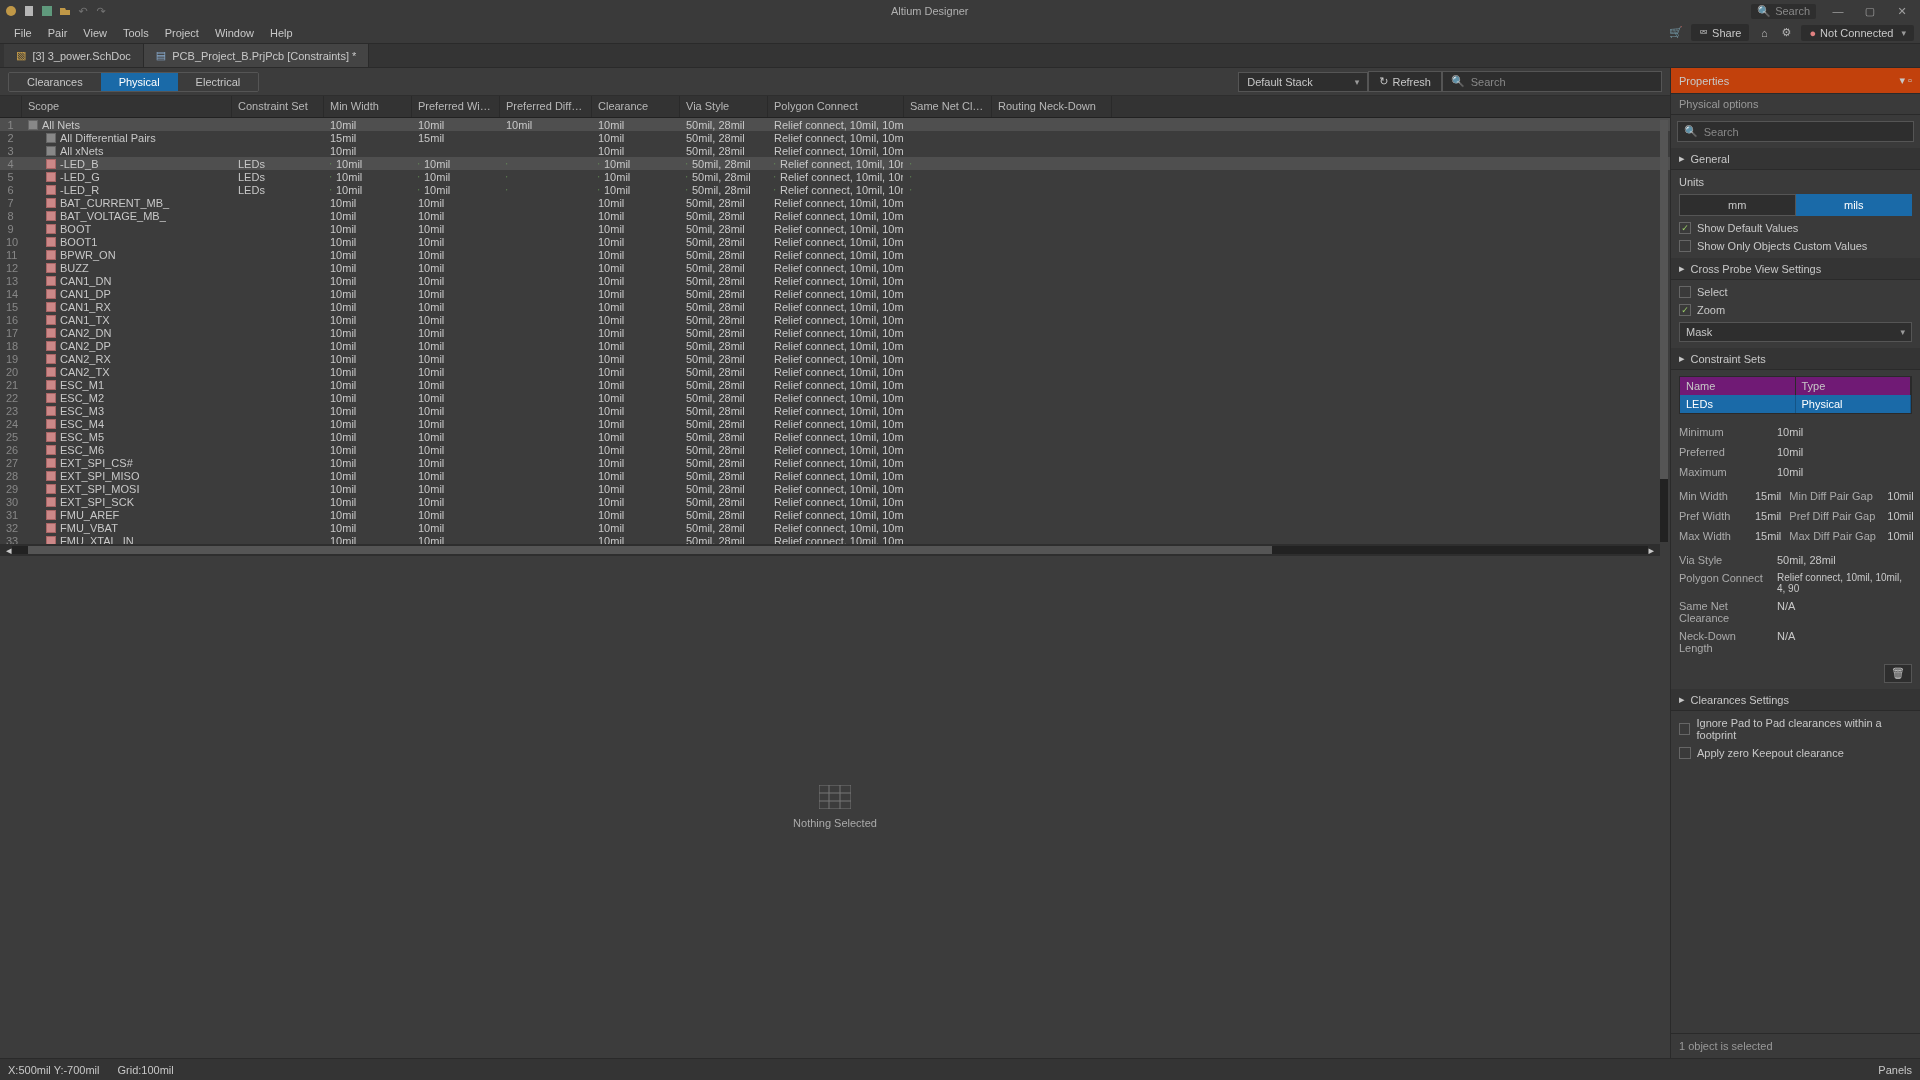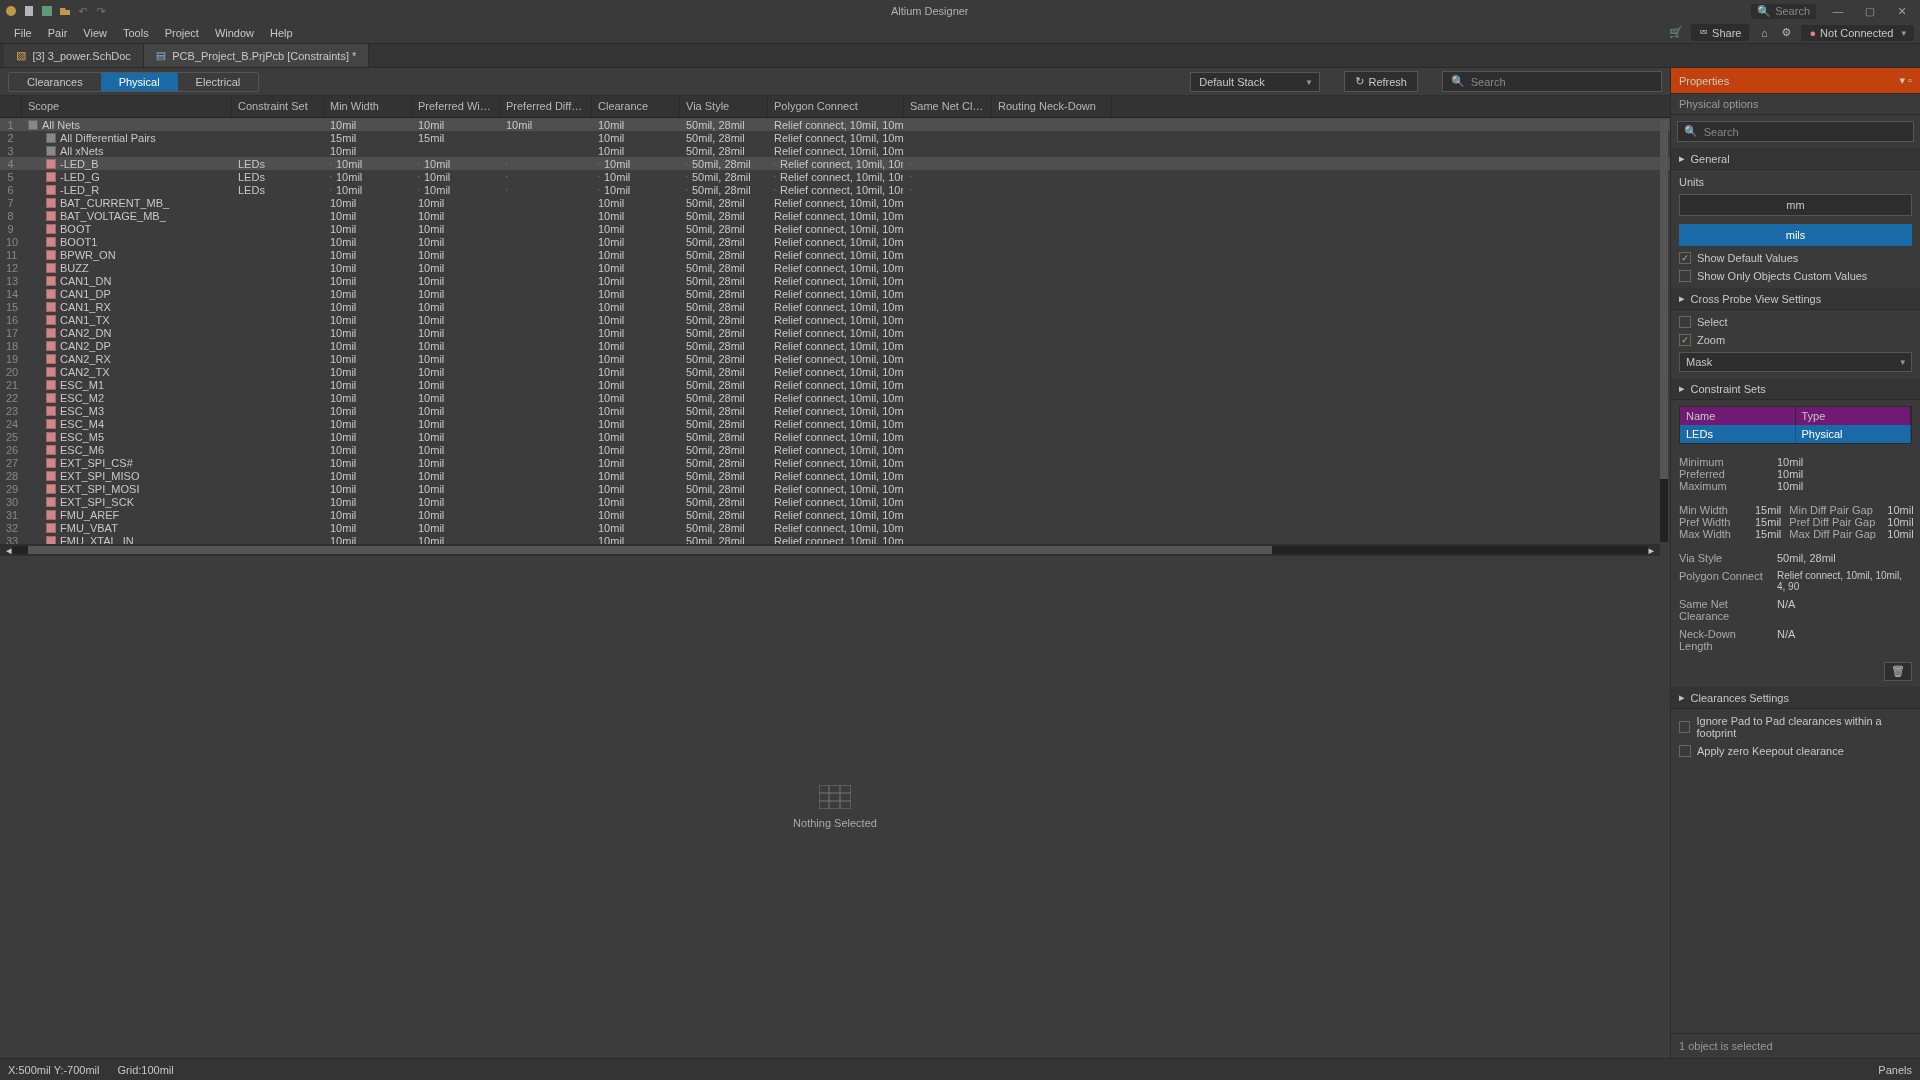--- a/index.html
+++ b/index.html
@@ -14,21 +14,21 @@
 .menubar { height: 22px; background: #3a3a3a; display: flex; align-items: center; padding: 0 6px; gap: 2px; border-bottom: 1px solid #2a2a2a; }
 .menubar .menu-item { padding: 2px 8px; }
 .menubar .spacer { flex: 1; }
 .menubar .right-icons { display: flex; gap: 8px; align-items: center; }
 .pill { background: #2d2d2d; padding: 2px 8px; border-radius: 2px; display:flex; align-items:center; gap:4px;}
 .tabbar { height: 24px; background: #343434; display: flex; align-items: stretch; padding-left: 4px; border-bottom: 1px solid #2a2a2a;}
 .doc-tab { padding: 4px 12px; background: #3c3c3c; border-right: 1px solid #2a2a2a; display:flex; align-items:center; gap:6px;}
 .doc-tab.active { background: #444; }
 .main { flex: 1; display: flex; min-height: 0; }
 .center { flex: 1; display: flex; flex-direction: column; min-width: 0; background: #3c3c3c;}
-.toolbar-row { height: 28px; display: flex; align-items: center; gap: 24px; padding: 0 8px; border-bottom: 1px solid #2e2e2e;}
+.toolbar-row { height: 28px; display: flex; align-items: center; gap: 0; padding: 0 8px; border-bottom: 1px solid #2e2e2e;}
 .seg { display: flex; border: 1px solid #555; border-radius: 2px; overflow: hidden;}
 .seg .seg-btn { padding: 3px 18px; background: #3c3c3c; cursor: pointer; }
 .seg .seg-btn.active { background: #1a6aa8; color:#fff;}
 .dropdown { background: #2e2e2e; border:1px solid #555; padding: 3px 8px; min-width: 130px; display:flex; justify-content:space-between; align-items:center;}
 .btn { background: #2e2e2e; border:1px solid #555; padding: 3px 10px; display:flex; align-items:center; gap:4px;}
 .search-field { flex:1; max-width:220px; background:#2e2e2e; border:1px solid #555; padding:3px 8px; display:flex; align-items:center; gap:6px;}
 .grid-wrap { flex: 0 0 auto; height: 460px; position: relative; overflow:hidden; }
 .grid-header { display:flex; background:#333; border-bottom:1px solid #222; height:22px; }
 .gh { border-right:1px solid #2a2a2a; padding:4px 6px; color:#b8b8b8; overflow:hidden; white-space:nowrap; text-overflow:ellipsis;}
 .col-num{width:22px; text-align:center;}
@@ -55,32 +55,32 @@
 .hscroll .track{flex:1; height:8px; background:#222; position:relative;}
 .hscroll .thumb{position:absolute; left:1%; width:76%; height:8px; background:#555;}
 .nothing-area { flex:1; display:flex; flex-direction:column; align-items:center; justify-content:center; background:#3c3c3c; color:#888; gap:8px;}
 .nothing-area .msg2{color:#777; text-align:center; line-height:1.4;}
 .prop-panel { width:250px; background:#3a3a3a; border-left:1px solid #2a2a2a; display:flex; flex-direction:column; overflow-y:auto;}
 .pp-title{padding:6px 8px; background:#c2410c; border-bottom:1px solid #2a2a2a; display:flex; justify-content:space-between; align-items:center;}
 .pp-sub{padding:4px 8px; color:#999; border-bottom:1px solid #2a2a2a;}
 .pp-search{margin:6px; background:#2e2e2e; border:1px solid #555; padding:3px 6px; display:flex; align-items:center; gap:6px;}
 .sec-head{padding:4px 8px; background:#343434; display:flex; align-items:center; gap:6px; border-bottom:1px solid #2a2a2a;}
 .sec-body{padding:6px 8px; display:flex; flex-direction:column; gap:6px;}
-.unit-row{display:flex; gap:8px;flex-direction:column; }
+.unit-row{display:flex; gap:0; }
 .unit-btn{flex:1; text-align:center; padding:4px 0; background:#2e2e2e; border:1px solid #555;}
 .unit-btn.active{background:#1a6aa8; color:#fff; border-color:#1a6aa8;}
 .chk-row{display:flex; align-items:center; gap:6px;}
 .chk{width:12px; height:12px; border:1px solid #666; display:inline-flex; align-items:center; justify-content:center; font-size:9px; color:#9c6;}
 .prop-select{background:#2e2e2e; border:1px solid #555; padding:3px 6px; display:flex; justify-content:space-between; align-items:center;}
 .mini-table{border:1px solid #2a2a2a;}
 .mini-table .mt-head{display:flex; background:#701a75;}
 .mini-table .mt-head .mt-h{padding:3px 6px; flex:1; border-right:1px solid #2a2a2a;}
 .mini-table .mt-row{display:flex; background:#1a6aa8;}
 .mini-table .mt-row .mt-c{padding:3px 6px; flex:1; border-right:1px solid rgba(0,0,0,.2); color:#fff;}
-.kv-list{display:grid; grid-template-columns: 68px 1fr 90px 1fr; gap:0 8px; }
+.kv-list{display:grid; grid-template-columns: 68px 1fr 90px 1fr; gap:8px 8px; }
 .kv-list.two{grid-template-columns: 90px 1fr;}
 .kv-list .k{color:#aaa;}
 .statusbar{height:22px; background:#343434; border-top:1px solid #2a2a2a; display:flex; align-items:center; justify-content:space-between; padding:0 8px;}
 .statusbar .left{display:flex; gap:18px;}
 .caret::after{content:"▾"; font-size:9px; margin-left:4px; opacity:.7;}
 svg { display:block; }
 .vscroll-fake{position:absolute; right:2px; top:24px; bottom:14px; width:8px; background:#222;}
 .vscroll-fake .vthumb{position:absolute; left:0; right:0; top:0; height:85%; background:#555;}
 </style>
 </head>

